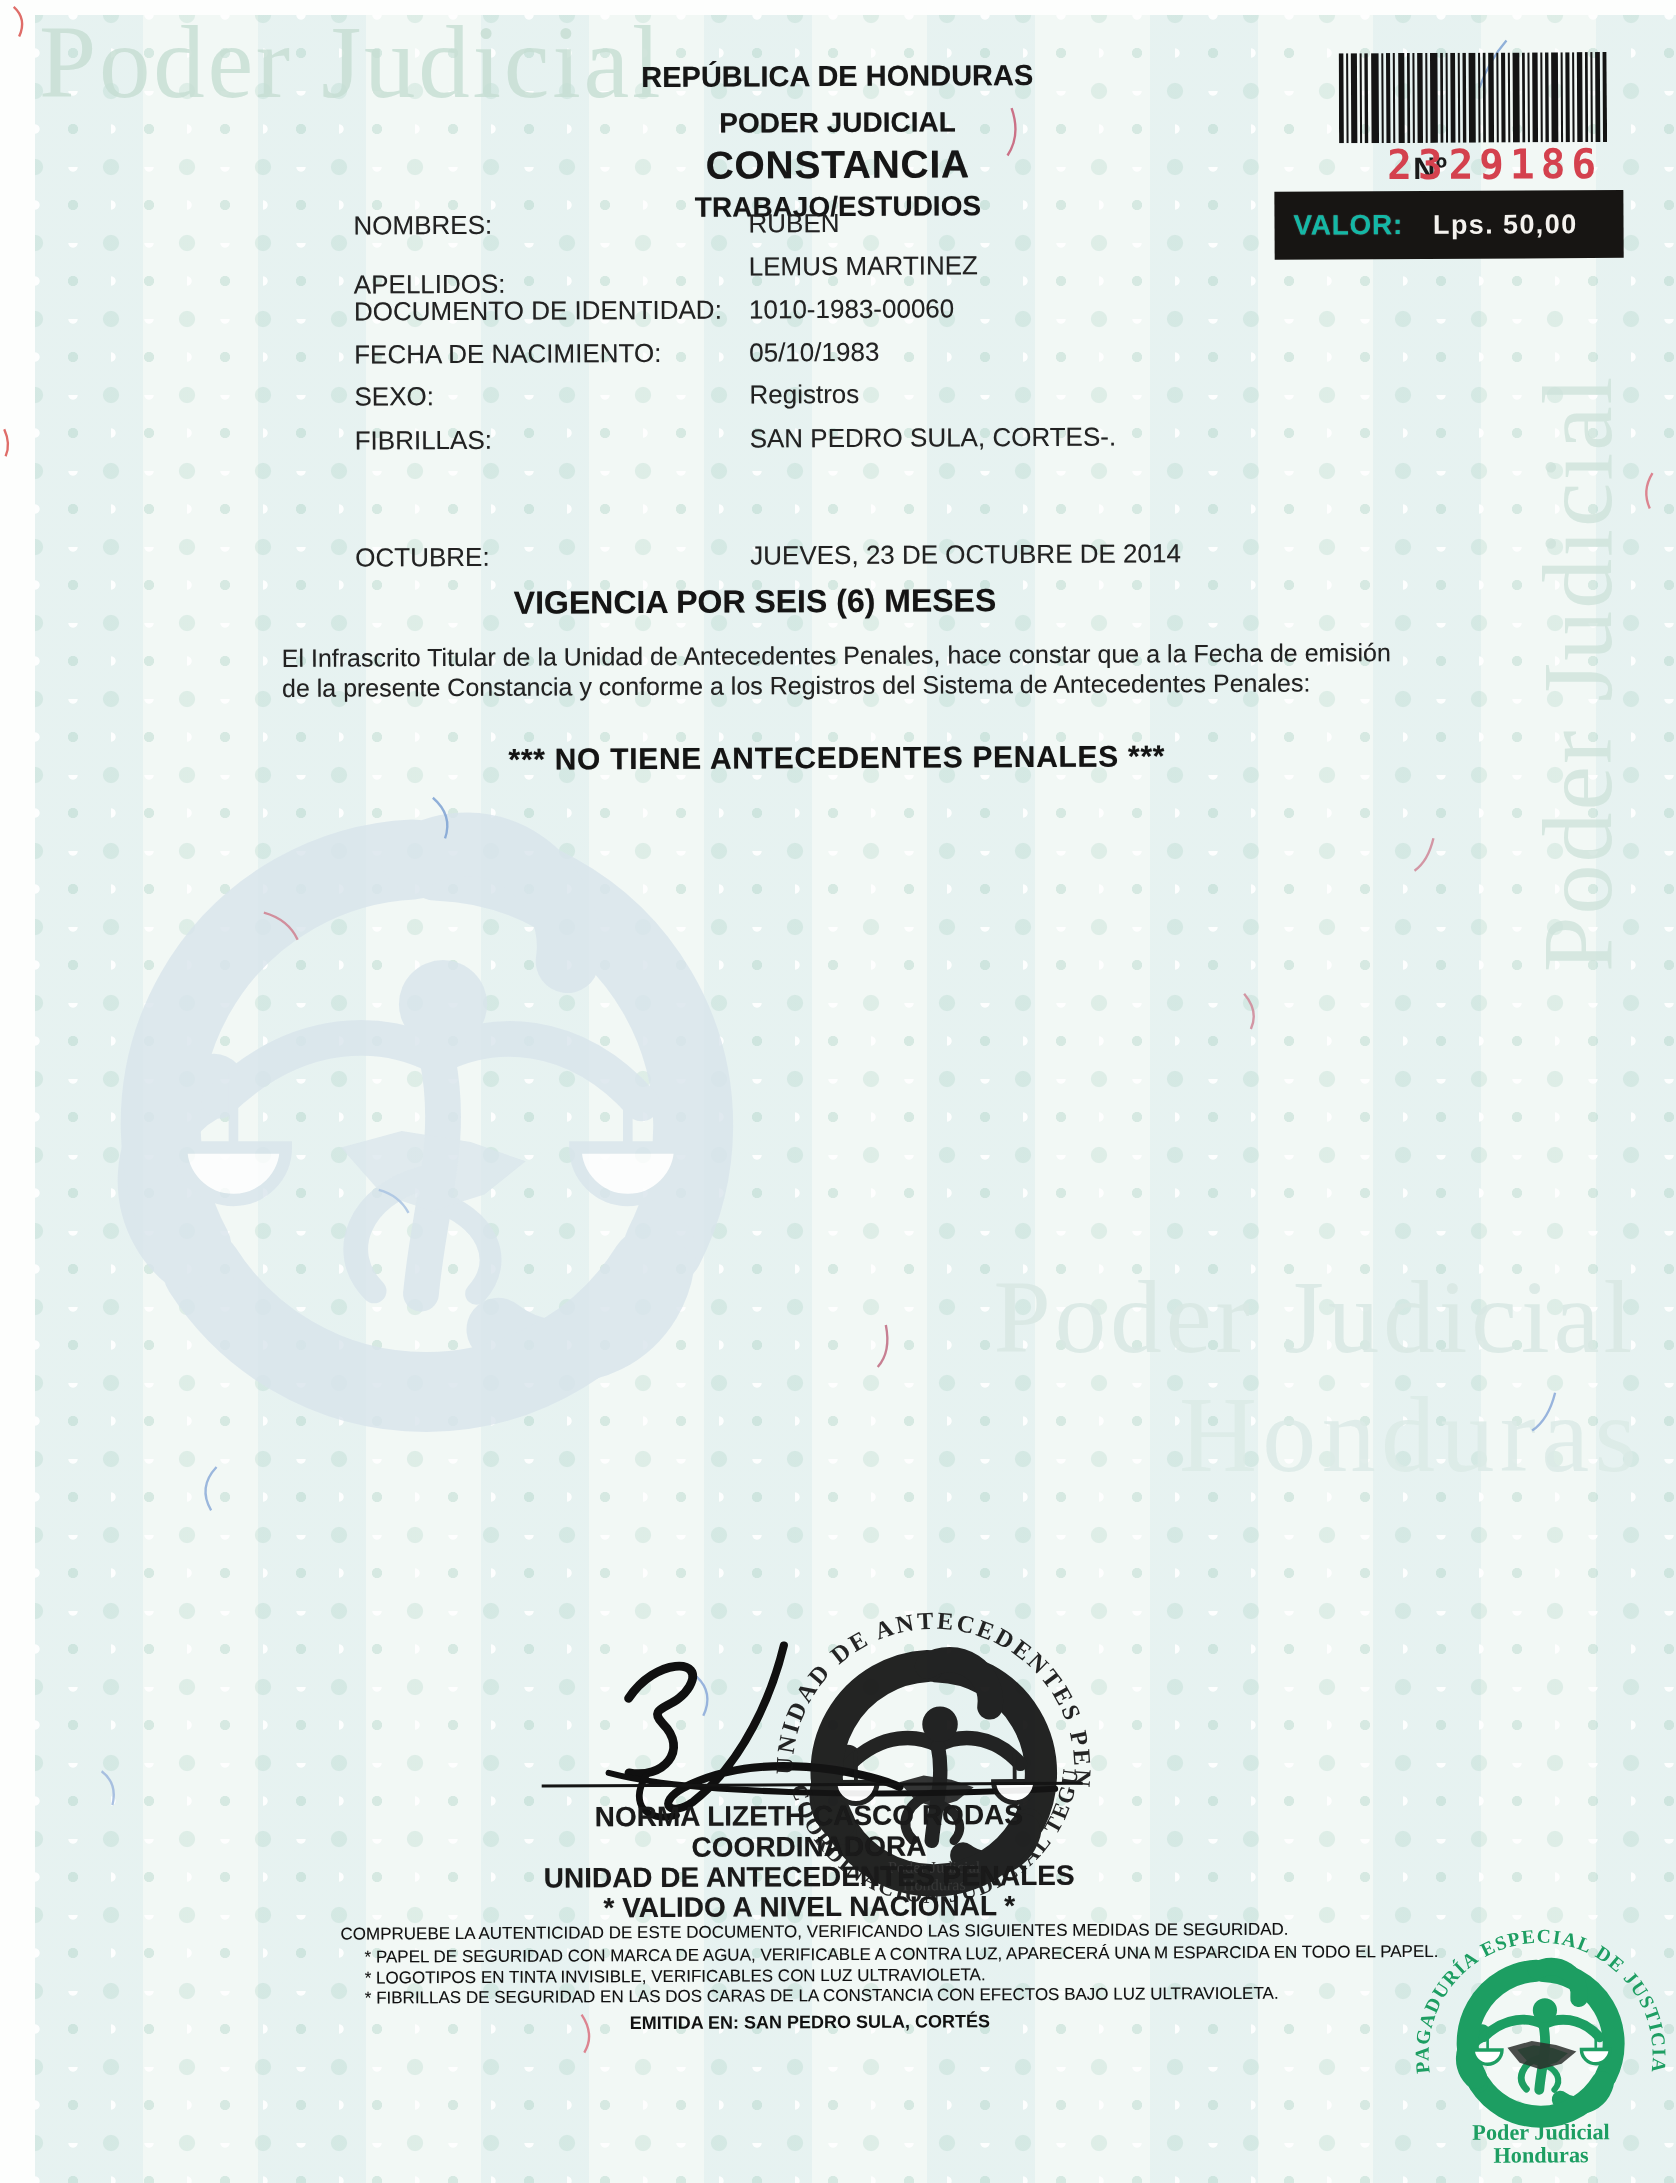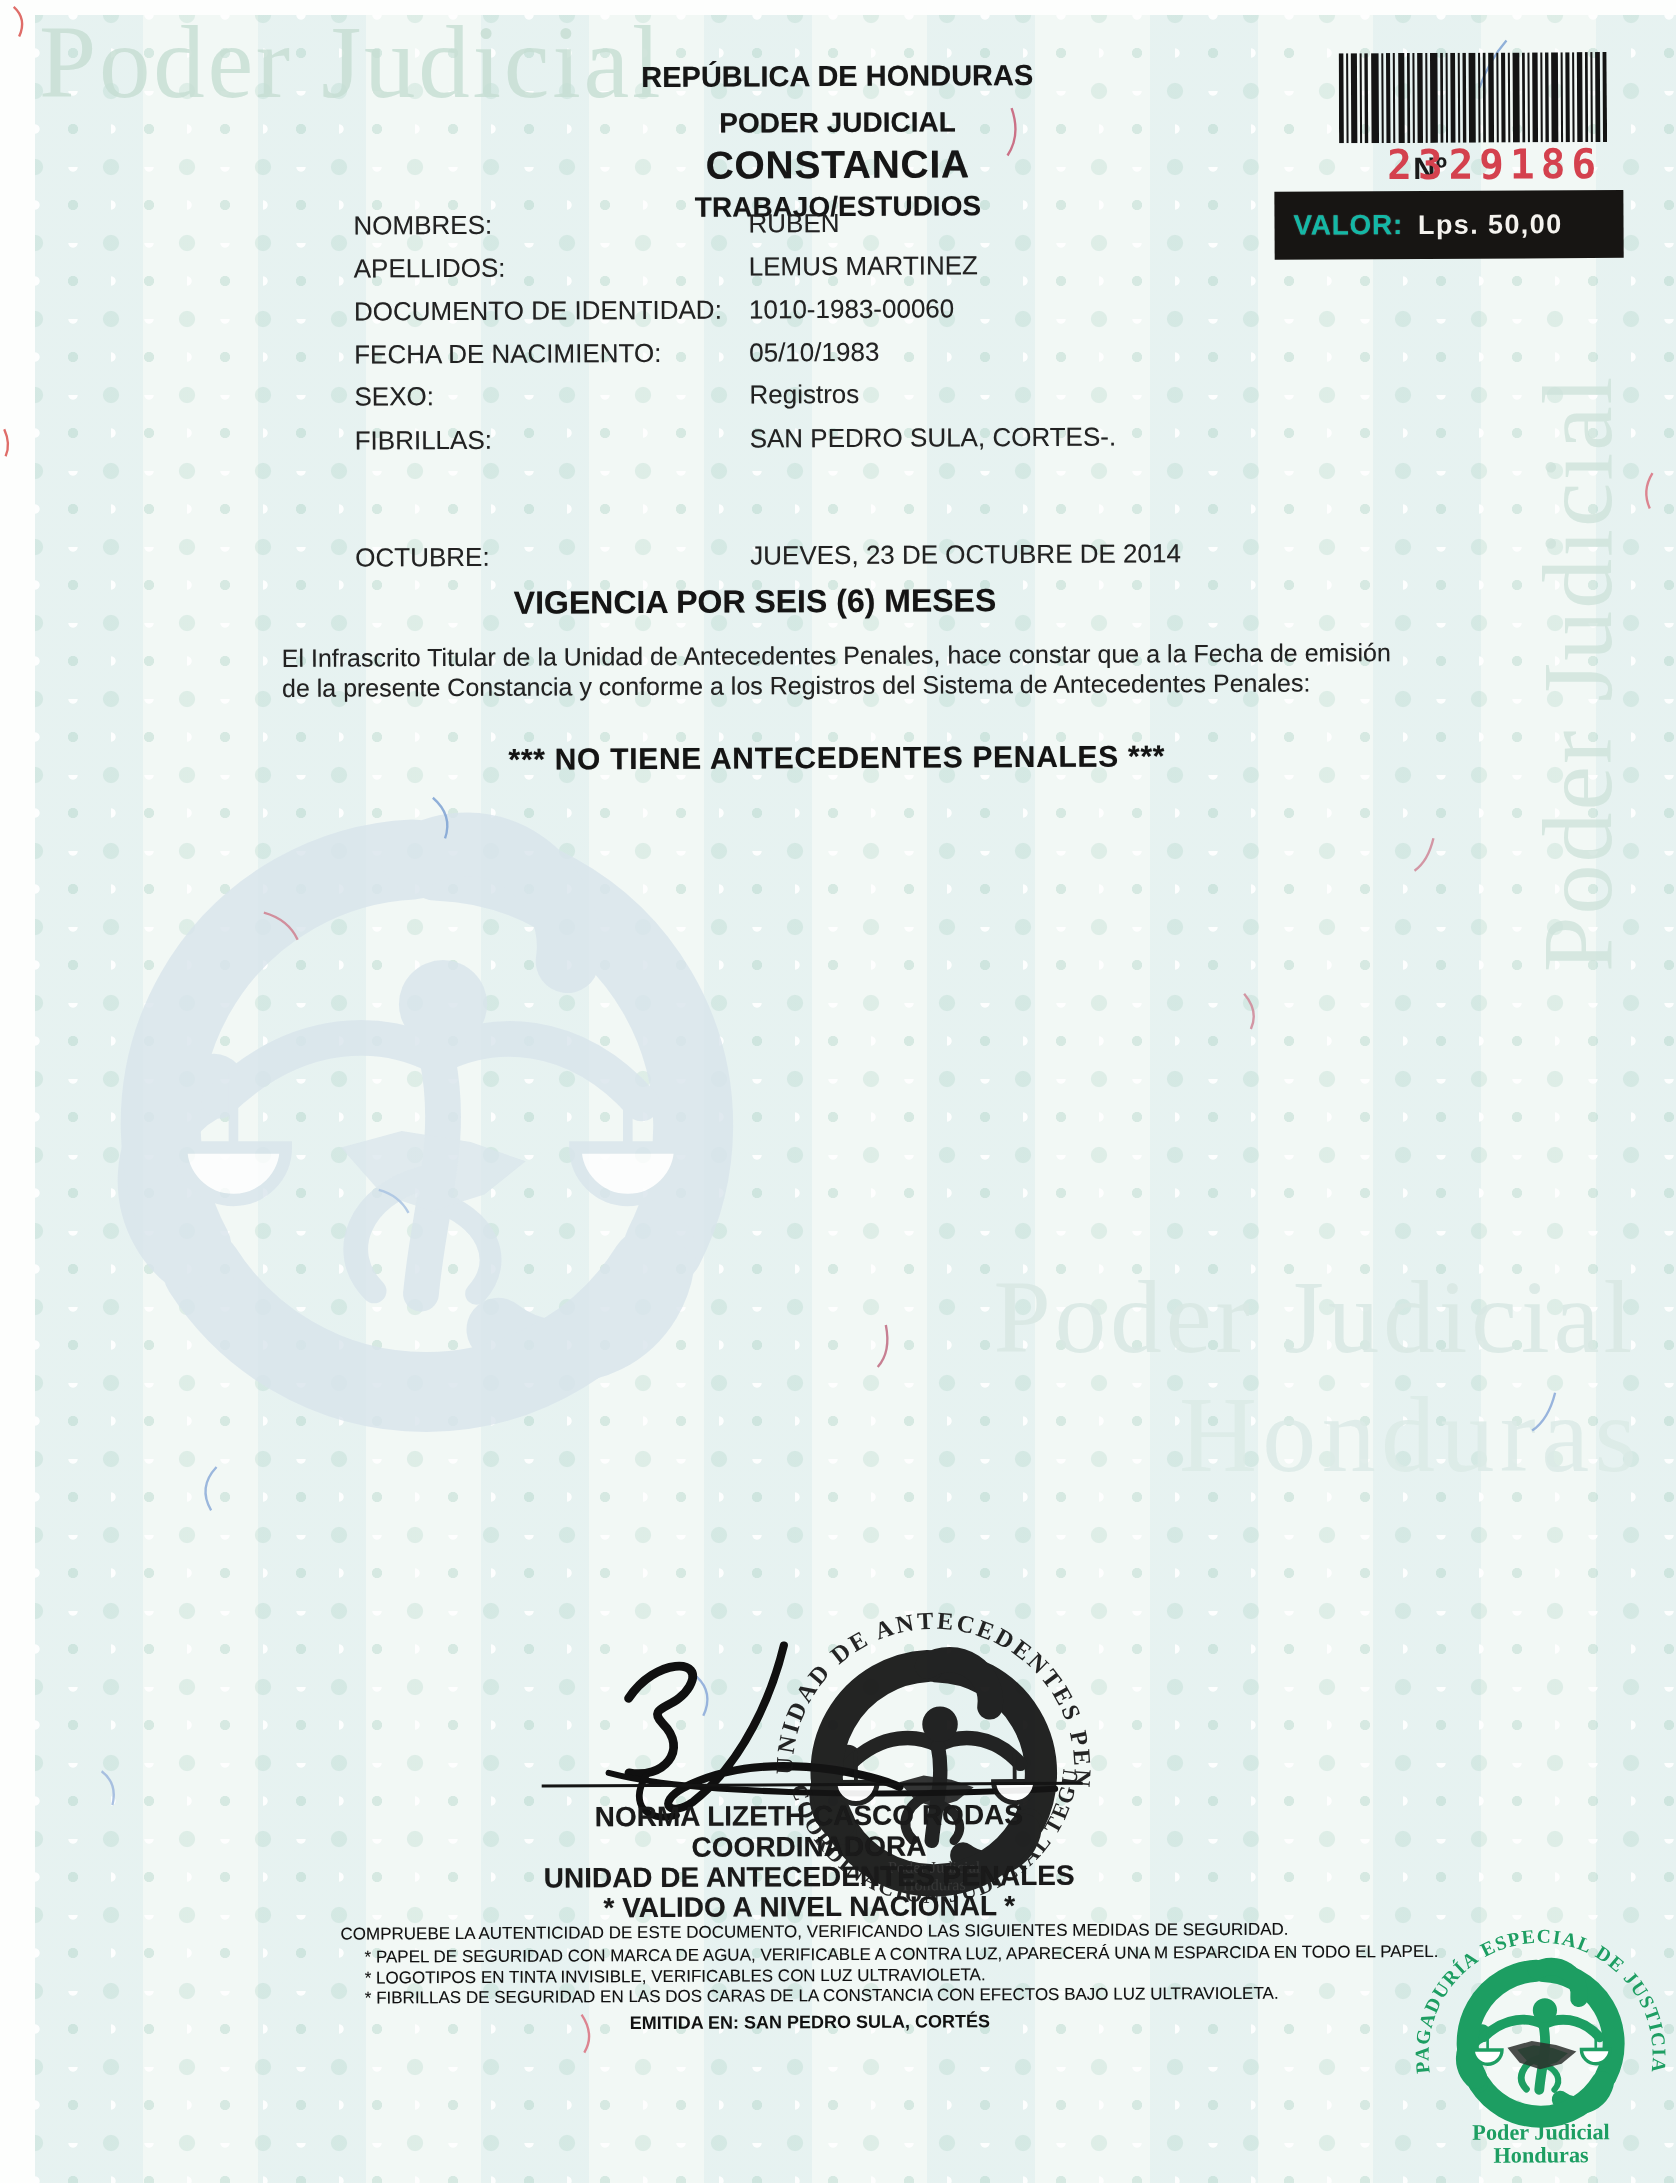--- a/index.html
+++ b/index.html
@@ -38,21 +38,21 @@
   #hdr1{top:60px;font-size:29px;}
   #hdr2{top:107px;font-size:28px;}
   #hdr3{top:143px;font-size:39px;letter-spacing:0.7px;}
   #hdr4{top:191px;font-size:28px;}
   .fl{left:358px;font-size:26px;color:#222;text-shadow:0 0 0.7px rgba(0,0,0,.3);}
   .fv{left:753px;font-size:26px;color:#222;text-shadow:0 0 0.7px rgba(0,0,0,.3);}
   #serial-prefix{left:1418px;top:154px;font-size:31px;font-weight:700;color:#1a1a1a;}
   #serial-number{left:1392px;top:144px;font-size:41px;font-weight:700;font-family:"DejaVu Sans Mono",monospace;color:#d4414e;letter-spacing:6px;}
   #valor-box{left:1279px;top:194px;width:349px;height:68px;background:#171513;display:flex;align-items:center;padding-left:19px;box-sizing:border-box;}
   #valor-label{color:#14b8a6;font-weight:700;font-size:28px;letter-spacing:0.7px;text-shadow:0 0 1.4px rgba(255,255,255,.35);}
-  #valor-amount{color:#f4f2ee;font-weight:700;font-size:27px;margin-left:15px;letter-spacing:1.4px;}
+  #valor-amount{color:#f4f2ee;font-weight:700;font-size:27px;margin-left:30px;letter-spacing:1.4px;}
   #vigencia{left:379px;top:583px;width:757px;text-align:center;font-size:32px;font-weight:700;color:#151515;text-shadow:0 0 0.7px rgba(0,0,0,.45);}
   #paragraph{left:284px;top:640px;width:1116px;font-size:25px;line-height:1.21;color:#222;text-shadow:0 0 0.7px rgba(0,0,0,.3);}
   #result-line{left:433px;top:741px;width:811px;text-align:center;font-size:30px;font-weight:700;color:#141414;letter-spacing:0.7px;text-shadow:0 0 0.7px rgba(0,0,0,.45);}
   #sig-line{left:538px;top:1783px;width:541px;height:3.4px;background:#141414;}
   .sigtxt{left:433px;width:744px;text-align:center;font-weight:700;color:#1a1a1a;font-size:28px;text-shadow:0 0 0.7px rgba(0,0,0,.4);}
   #sig-name{top:1800px;}
   #sig-title{top:1831px;}
   #sig-unit{top:1861px;}
   #sig-valid{top:1891px;}
   .sec{color:#111;font-size:17px;text-shadow:0 0 0.7px rgba(0,0,0,.3);white-space:nowrap;}
@@ -147,21 +147,21 @@
     </svg>
     <div class="abs" id="serial-prefix">Nº</div>
     <div class="abs" id="serial-number">2329186</div>
     <div class="abs" id="valor-box">
       <span id="valor-label">VALOR:</span>
       <span id="valor-amount">Lps. 50,00</span>
     </div>
 
     <div class="abs fl" style="top:208px">NOMBRES:</div>
     <div class="abs fv" style="top:208px">RUBEN</div>
-    <div class="abs fl" style="top:251px">APELLIDOS:</div>
+    <div class="abs fl" style="top:267px">APELLIDOS:</div>
     <div class="abs fv" style="top:251px">LEMUS MARTINEZ</div>
     <div class="abs fl" style="top:294px">DOCUMENTO DE IDENTIDAD:</div>
     <div class="abs fv" style="top:294px">1010-1983-00060</div>
     <div class="abs fl" style="top:337px">FECHA DE NACIMIENTO:</div>
     <div class="abs fv" style="top:337px">05/10/1983</div>
     <div class="abs fl" style="top:379px">SEXO:</div>
     <div class="abs fv" style="top:379px">Registros</div>
     <div class="abs fl" style="top:423px">FIBRILLAS:</div>
     <div class="abs fv" style="top:423px">SAN PEDRO SULA, CORTES-.</div>
 

